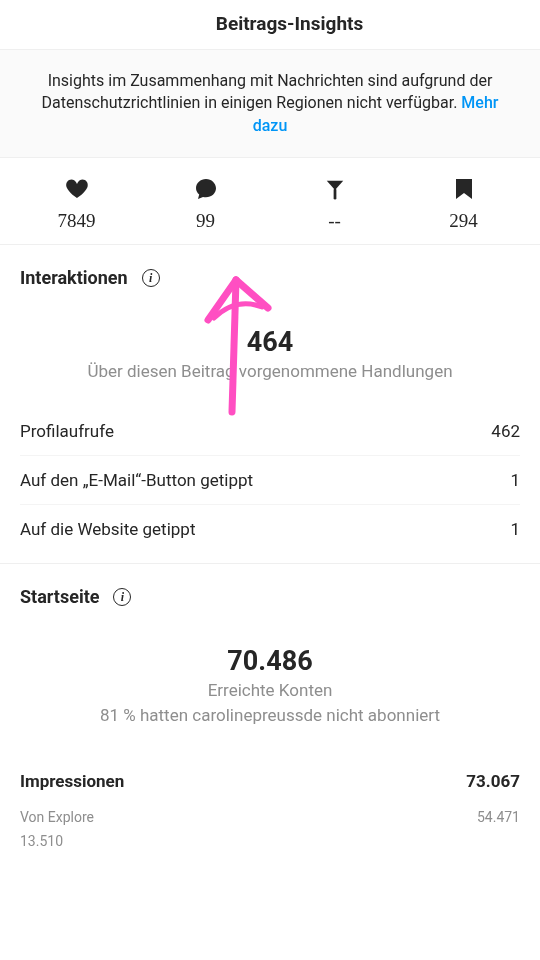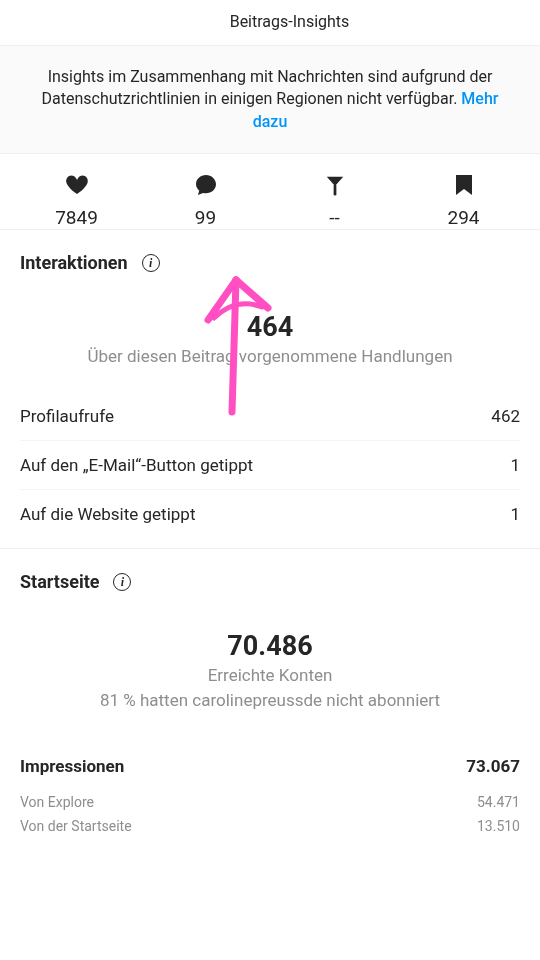--- a/index.html
+++ b/index.html
@@ -10,40 +10,41 @@
       background: #fff;
       color: #262626;
       overflow: hidden;
       position: relative;
     }
     .header {
       text-align: center;
       padding: 12px 0 14px;
     }
     .header h1 {
-      font-size: 16px;
-      font-weight: 400;
+      font-size: 19px;
+      font-weight: 700;
       margin-left: 39px;
     }
     .notice-box {
       background: #fafafa;
       border-top: 1px solid #efefef;
       border-bottom: 1px solid #efefef;
       padding: 20px 36px;
       text-align: center;
       font-size: 16px;
       line-height: 1.4;
       color: #262626;
     }
     .notice-box .link { color: #0095f6; font-weight: 500; }
     .stats-row {
       display: flex;
       justify-content: space-around;
-      padding: 18px 12px 0;
+      padding: 18px 12px 12px;
       border-bottom: 1px solid #efefef;
+      font-family: Liberation Serif, serif;
     }
     .stat-col {
       flex: 1;
       text-align: center;
     }
     .stat-col .icon {
       display: flex;
       justify-content: center;
       align-items: center;
       height: 26px;
@@ -203,21 +204,20 @@
   <div class="kv-list" style="margin-top:30px">
     <div class="kv total">
       <span class="k">Impressionen</span>
       <span class="v">73.067</span>
     </div>
     <div class="kv sub">
       <span class="k">Von Explore</span>
       <span class="v">54.471</span>
     </div>
     <div class="kv sub">
-      <span class="k">Von der Startseite</span>
       <span class="v">13.510</span>
     </div>
   </div>
 </div>
 
 <svg class="arrow-overlay" viewBox="0 0 120 170">
   <g stroke="#ff4fc2" stroke-width="7" stroke-linecap="round" fill="none">
     <path d="M58 160 Q 60 90 62 28"></path>
     <path d="M62 28 L34 68"></path>
     <path d="M62 28 L94 56"></path>

